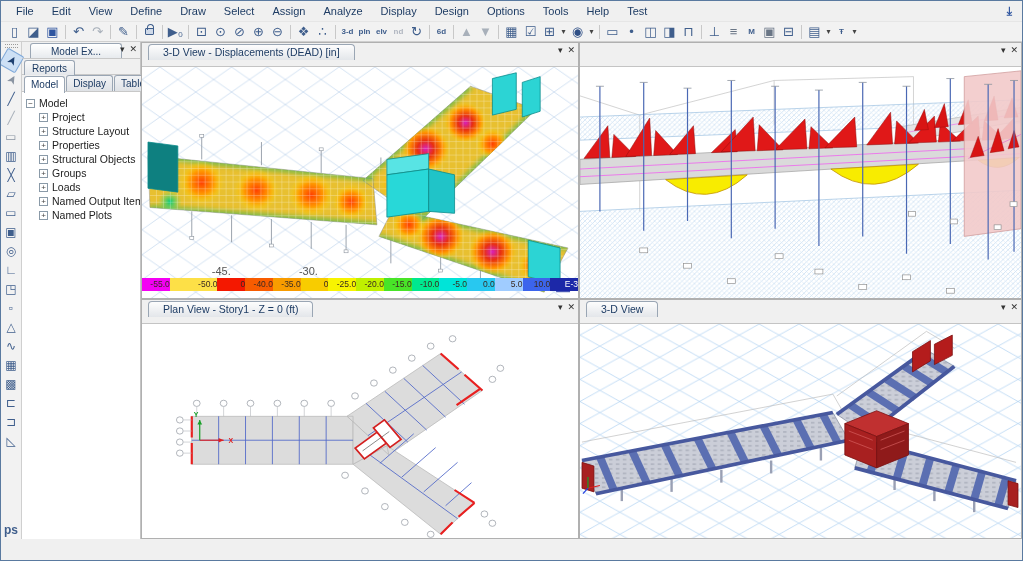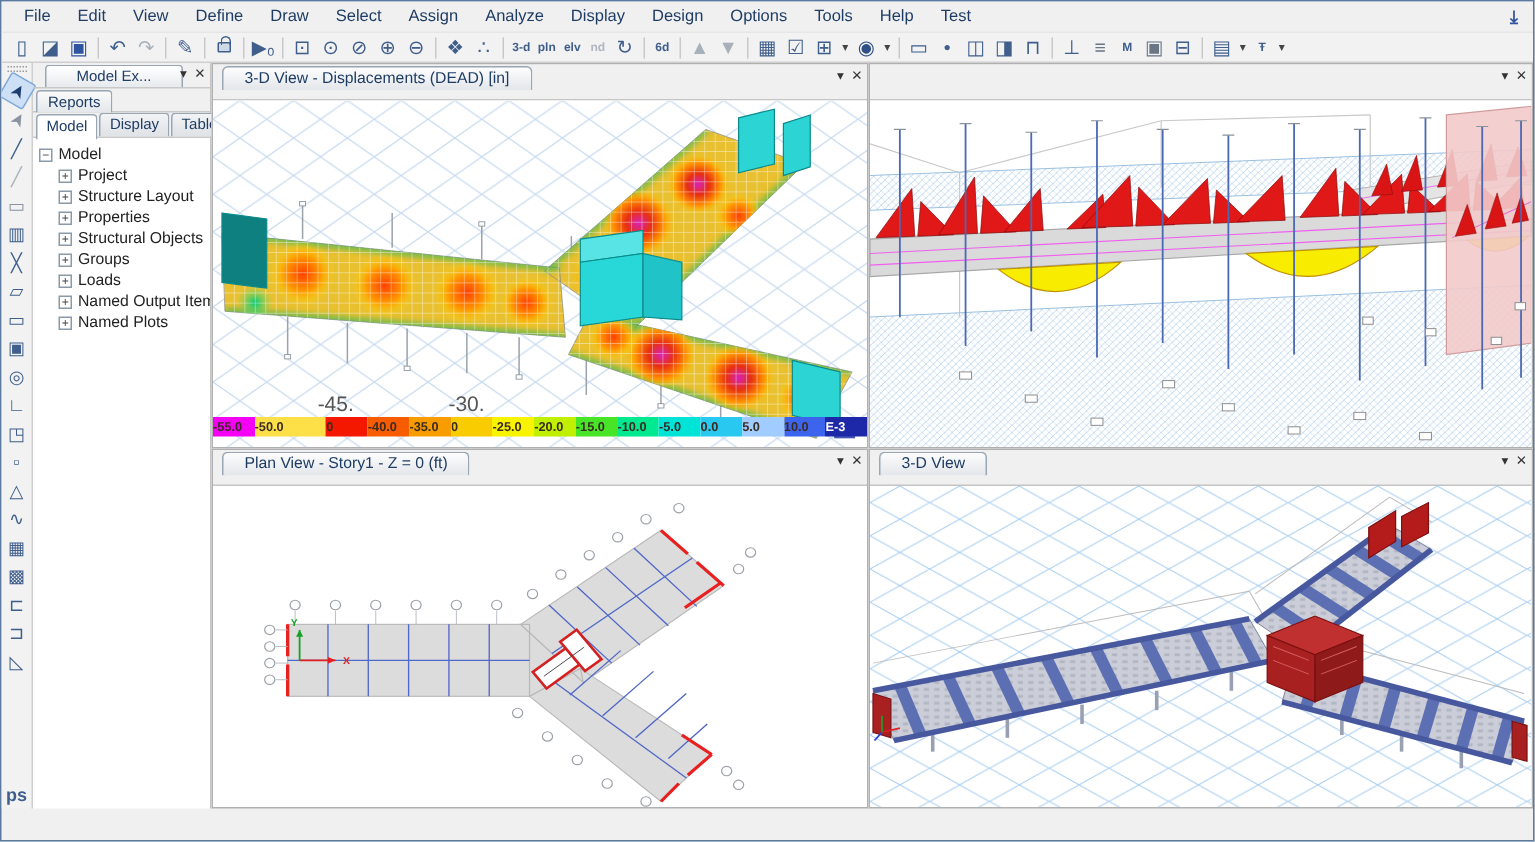--- a/index.html
+++ b/index.html
@@ -45,23 +45,23 @@
   .views{flex:1;display:grid;grid-template-columns:438px 1fr;grid-template-rows:257px 1fr;background:#d8d8d8;}
   .vp{border:1px solid #b0b0b0;display:flex;flex-direction:column;min-width:0;min-height:0;background:#fff;}
   .vp-bar{height:24px;background:#f0f0f0;border-bottom:1px solid #c4c4c4;position:relative;flex:0 0 auto;}
   .vp-tab{position:absolute;left:6px;top:1px;height:16px;line-height:15px;padding:0 14px;font-size:10.5px;color:#1e3c64;background:linear-gradient(#fdfdfd,#e3e6ea);border:1px solid #9aa6b4;border-bottom:none;border-radius:4px 4px 0 0;white-space:nowrap;}
   .vp-tab.active{background:linear-gradient(#d8e9fb,#85b2e6);border-color:#4a80b8;color:#0c2c55;}
   .vp-canvas{flex:1;position:relative;overflow:hidden;background:#fff;}
   .vp-canvas svg{position:absolute;inset:0;width:100%;height:100%;}
   
   .legend{position:absolute;left:0;right:0;bottom:7px;height:13px;display:flex;}
   .legend .cell{flex:1;position:relative;}
-  .legend .cell span{position:absolute;inset:0;font-size:8.5px;line-height:13px;text-align:left;color:#3a2a20;overflow:hidden;font-weight:bold;}
+  .legend .cell span{position:absolute;inset:0;font-size:8.5px;line-height:13px;text-align:right;color:#3a2a20;overflow:hidden;}
   .legend .cell.exp span{color:#fff;}
-  .leg-above{position:absolute;bottom:21px;font-size:14px;color:#555;}
+  .leg-above{position:absolute;bottom:21px;font-size:11px;color:#555;}
   
   .statusbar{height:21px;border-top:1px solid #cfcfcf;display:flex;align-items:center;background:#f0f0f0;padding:0 4px 0 8px;}
   .status-text{font-size:10.5px;color:#222;flex:1;white-space:nowrap;overflow:hidden;}
   .sb-btn{height:17px;min-width:26px;padding:0 6px;margin-left:3px;font-size:10px;color:#333;background:linear-gradient(#fbfbfb,#e4e4e4);border:1px solid #a8a8a8;border-radius:2px;display:flex;align-items:center;justify-content:center;cursor:default;}
 </style>
 </head>
 <body>
 
 <div class="window">
 

